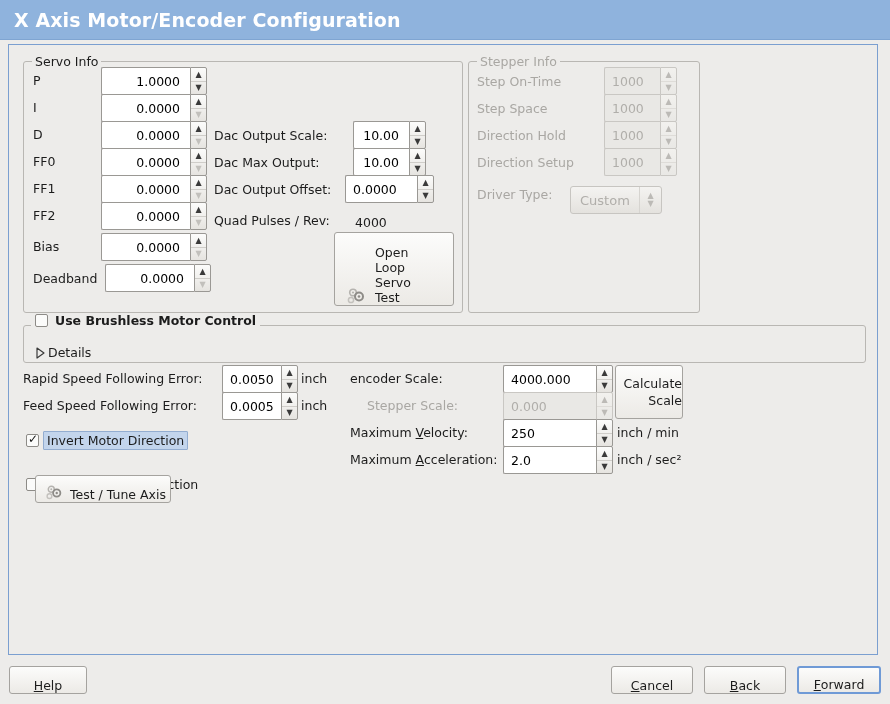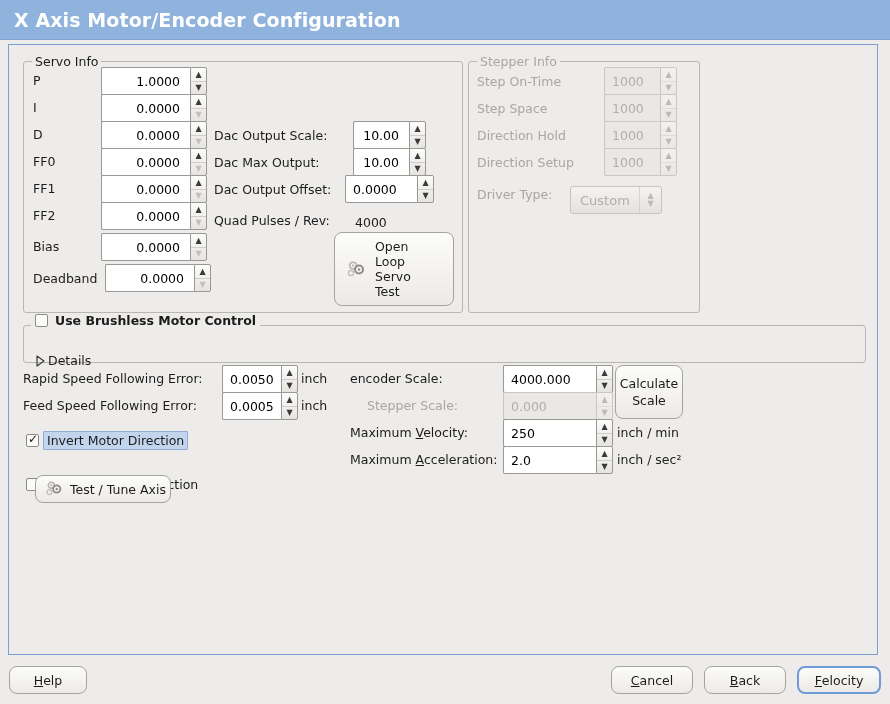--- a/index.html
+++ b/index.html
@@ -115,22 +115,22 @@
     display:flex; flex-direction:column;
     align-items:center; justify-content:center;
     color:#bcbab6; font-size:8px; line-height:.95;
   }
 
   
   .btn {
     position:absolute;
     background:linear-gradient(#fcfcfb,#eceae6);
     border:1px solid #a5a39f;
-    border-radius:8px;
-    display:flex; align-items:center; justify-content:center;
+    border-radius:3px;
+    display:flex; align-items:flex-end; justify-content:center;
     font-size:12.5px; color:#1c1c1c;
     cursor:default;
     text-align:center;
   }
   .btn u { text-decoration:underline; }
   .btn.focus { border:2px solid #6f9ad6; }
 
   .icon-gears { display:inline-block; width:22px; height:18px; flex:0 0 auto; }
 
   
@@ -150,21 +150,21 @@
   .cb .cblabel.bold { font-weight:bold; }
   .cb .cblabel.sel {
     background:#c3d5ec;
     border:1px solid #93add0;
     padding:1px 3px;
     margin:-1px -3px;
     border-radius:1px;
   }
 
   
-  .disclosure { position:absolute; display:flex; align-items:center; gap:8px;margin-top:8px; }
+  .disclosure { position:absolute; display:flex; align-items:center; gap:8px; }
   .disclosure .tri {
     width:0; height:0;
     border-left:7px solid transparent;
     border-top:5px solid transparent;
     border-bottom:5px solid transparent;
     position:relative;
   }
   .disclosure .tri svg { position:absolute; left:-7px; top:-7px; }
 
   
@@ -462,15 +462,15 @@
       <span>ancel</span>
   </div>
   <div class="btn" style="left:704px; top:11px; width:82px; height:28px;">
     <span></span>
       <u>B</u>
       <span>ack</span>
   </div>
   <div class="btn focus" style="left:797px; top:11px; width:84px; height:28px;">
     <span></span>
       <u>F</u>
-      <span>elocity</span>
+      <span>orward</span>
   </div>
 </div>
 
 </body></html>

